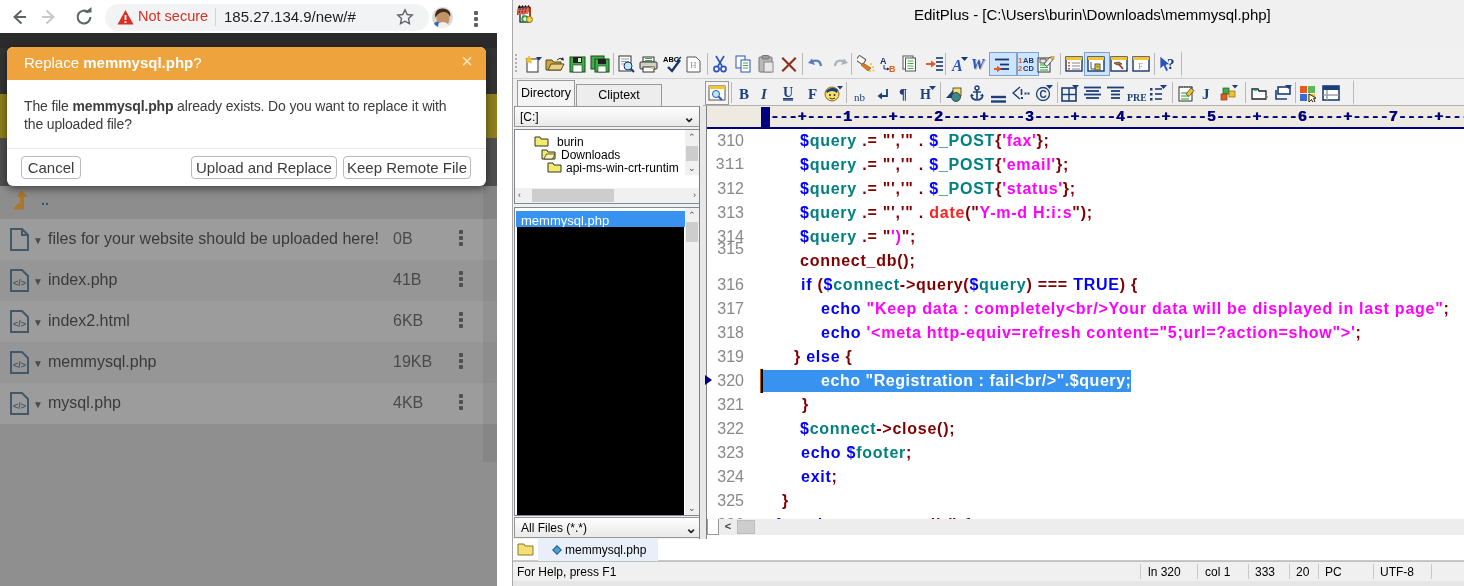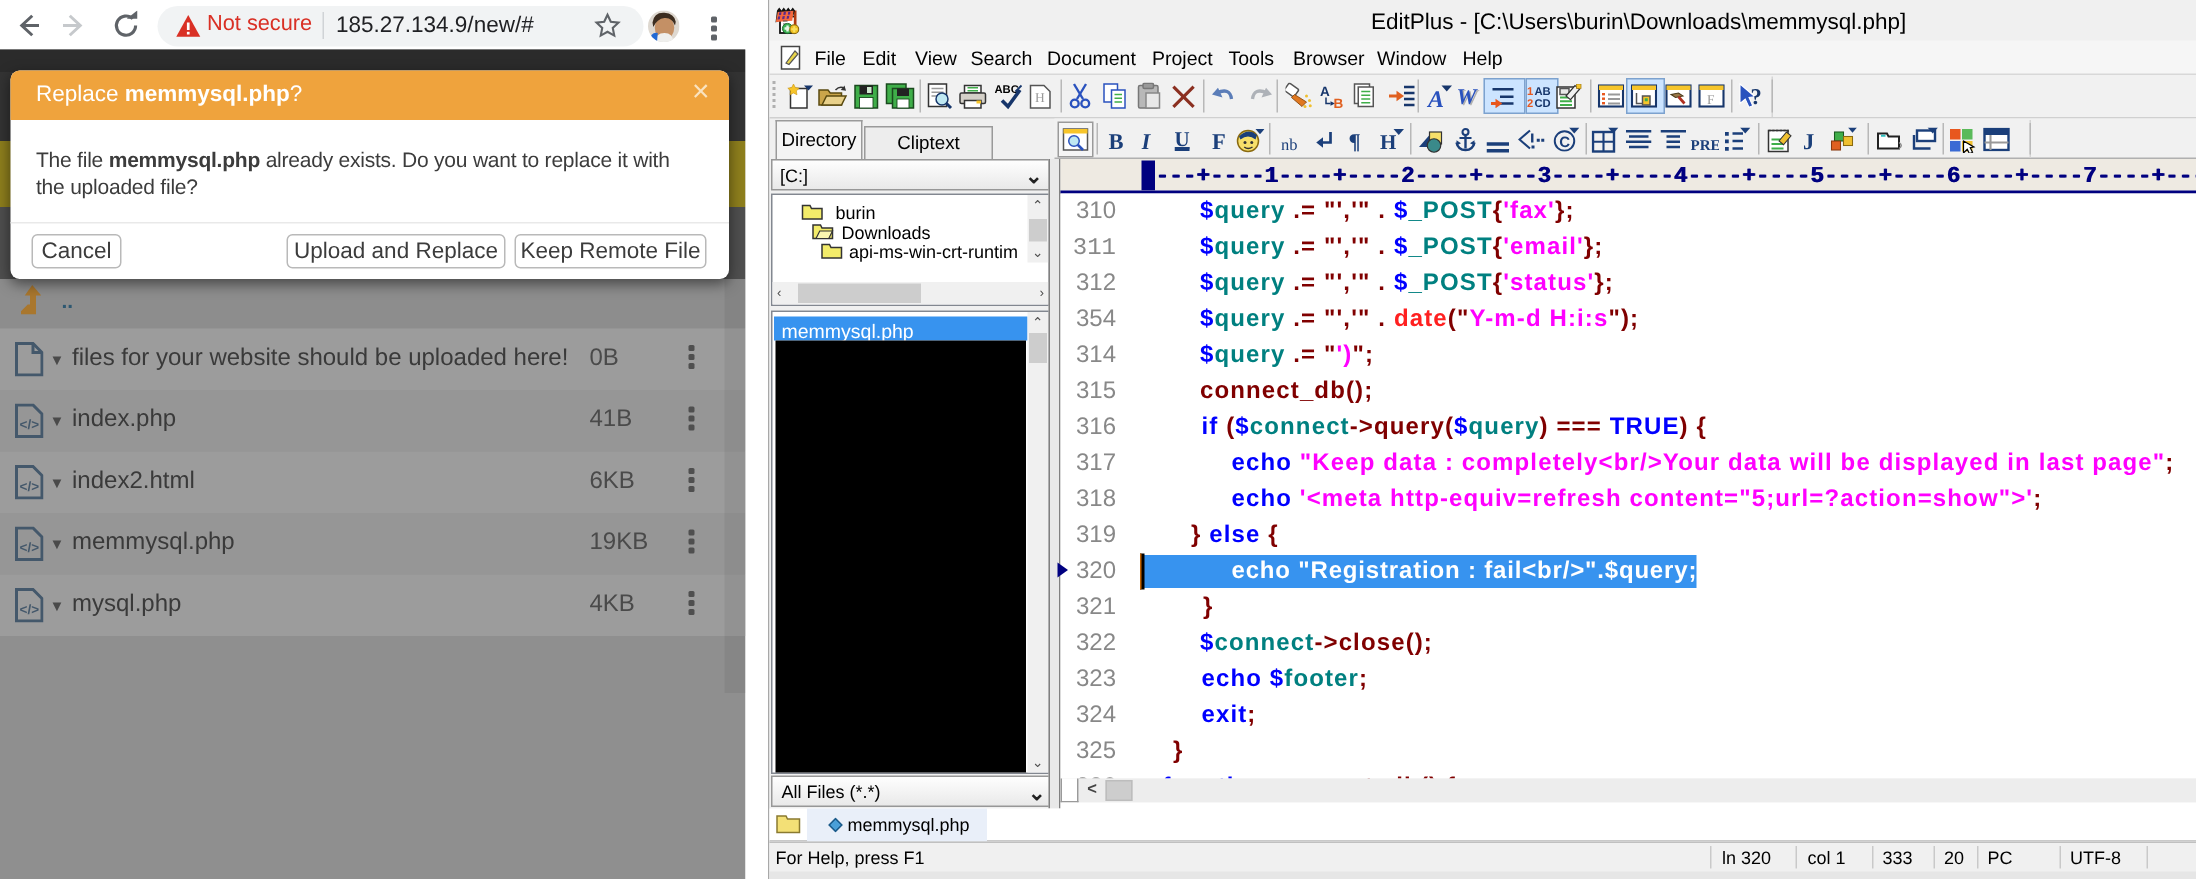--- a/index.html
+++ b/index.html
@@ -249,36 +249,20 @@
             <line x1="6" y1="10" x2="9" y2="10"></line>
             <line x1="6" y1="12" x2="8" y2="12"></line>
           </g>
       <circle cx="9" cy="15" r="3.4" fill="#3cb054" stroke="#1a6a2a" stroke-width="0.6"></circle>
       <path d="M8.2 13 L9.8 13 L9.8 14.2 L11 14.2 L11 15.8 L9.8 15.8 L9.8 17 L8.2 17 L8.2 15.8 L7 15.8 L7 14.2 L8.2 14.2 Z" fill="#e8f8e8"></path>
       <circle cx="13.5" cy="15.5" r="3" fill="#f0c020" stroke="#8a6a10" stroke-width="0.8"></circle>
       <path d="M12.8 13.5 L14.2 13.5 L14.2 14.8 L15.5 14.8 L15.5 16.2 L14.2 16.2 L14.2 17.5 L12.8 17.5 L12.8 16.2 L11.5 16.2 L11.5 14.8 L12.8 14.8 Z" fill="#f8e060"></path>
     </svg>
     <span class="txt">EditPlus - [C:\Users\burin\Downloads\memmysql.php]</span>
   </div>
-  <div id="epmenu">
-    <svg class="abs" style="left:7px;top:3px" width="16" height="17" viewBox="0 0 16 17">
-      <rect x="1" y="1" width="12" height="15" fill="#fff" stroke="#444"></rect>
-      <path d="M4 12 L10 4 L12 6 L6 13 Z" fill="#e8d44a" stroke="#555" stroke-width="0.8"></path>
-    </svg>
-    <span style="left:30px">File</span>
-    <span style="left:62px">Edit</span>
-    <span style="left:97px">View</span>
-    <span style="left:134px">Search</span>
-    <span style="left:185px">Document</span>
-    <span style="left:255px">Project</span>
-    <span style="left:306px">Tools</span>
-    <span style="left:349px">Browser</span>
-    <span style="left:405px">Window</span>
-    <span style="left:462px">Help</span>
-  </div>
 
   <div class="tb" style="left:0;top:50px;width:951px;height:29px;border-bottom:1px solid #d0d0d0"></div>
   <div class="abs" style="left:668px;top:51px;width:1px;height:27px;background:#d5d5d5"></div>
   <div id="tb1">
         <div style="position: absolute; z-index: 2; left: 1px; top: 53px;"><svg width="4" height="22" viewBox="0 0 4 22">
             <g fill="#b0b0b0">
               <rect x="1" y="1" width="2" height="2"></rect>
               <rect x="1" y="5" width="2" height="2"></rect>
               <rect x="1" y="9" width="2" height="2"></rect>
               <rect x="1" y="13" width="2" height="2"></rect>
@@ -710,25 +694,25 @@
   </div>
   <div id="rulerline"></div>
 
   <div id="code">
         <div class="ln" style="top: 0px;">310</div>
         <div class="cl" style="top: 0px; left: 93px;"><span class="v"><span class="k">$</span>query</span> <span class="m">.= "','"</span> <span class="m">.</span> <span class="v"><span class="k">$</span>_POST</span><span class="m">{</span><span class="s">'fax'</span><span class="m">};</span></div>
         <div class="ln" style="top: 24px; font-family: Liberation Mono, monospace;">311</div>
         <div class="cl" style="top: 24px; left: 93px;"><span class="v"><span class="k">$</span>query</span> <span class="m">.= "','"</span> <span class="m">.</span> <span class="v"><span class="k">$</span>_POST</span><span class="m">{</span><span class="s">'email'</span><span class="m">};</span></div>
         <div class="ln" style="top: 48px;">312</div>
         <div class="cl" style="top: 48px; left: 93px;"><span class="v"><span class="k">$</span>query</span> <span class="m">.= "','"</span> <span class="m">.</span> <span class="v"><span class="k">$</span>_POST</span><span class="m">{</span><span class="s">'status'</span><span class="m">};</span></div>
-        <div class="ln" style="top: 72px;">354</div>
+        <div class="ln" style="top: 72px;">313</div>
         <div class="cl" style="top: 72px; left: 93px;"><span class="v"><span class="k">$</span>query</span> <span class="m">.= "','"</span> <span class="m">.</span> <span class="f">date</span><span class="m">("</span><span class="s">Y-m-d H:i:s</span><span class="m">");</span></div>
         <div class="ln" style="top: 96px;">314</div>
         <div class="cl" style="top: 96px; left: 93px;"><span class="v"><span class="k">$</span>query</span> <span class="m">.= "</span><span class="s">')</span><span class="m">";</span></div>
-        <div class="ln" style="top: 120px;">315</div>
+        <div class="ln" style="top: 108px;">315</div>
         <div class="cl" style="top: 120px; left: 93px;"><span class="m">connect_db();</span></div>
         <div class="ln" style="top: 144px;">316</div>
         <div class="cl" style="top: 144px; left: 94px;"><span class="k">if</span> <span class="m">(</span><span class="v"><span class="k">$</span>connect</span><span class="m">-&gt;query(</span><span class="v"><span class="k">$</span>query</span><span class="m">) === </span><span class="k">TRUE</span><span class="m">) {</span></div>
         <div class="ln" style="top: 168px;">317</div>
         <div class="cl" style="top: 168px; left: 114px;"><span class="k">echo</span> <span class="s">"Keep data : completely&lt;br/&gt;Your data will be displayed in last page"</span><span class="m">;</span></div>
         <div class="ln" style="top: 192px;">318</div>
         <div class="cl" style="top: 192px; left: 114px;"><span class="k">echo</span> <span class="s">'&lt;meta http-equiv=refresh content="5;url=?action=show"&gt;'</span><span class="m">;</span></div>
         <div class="ln" style="top: 216px;">319</div>
         <div class="cl" style="top: 216px; left: 87px;"><span class="m">}</span> <span class="k">else</span> <span class="m">{</span></div>
         <div class="abs" style="left: 54px; top: 241px; width: 370px; height: 22px; background: rgb(55, 147, 239);"></div>

